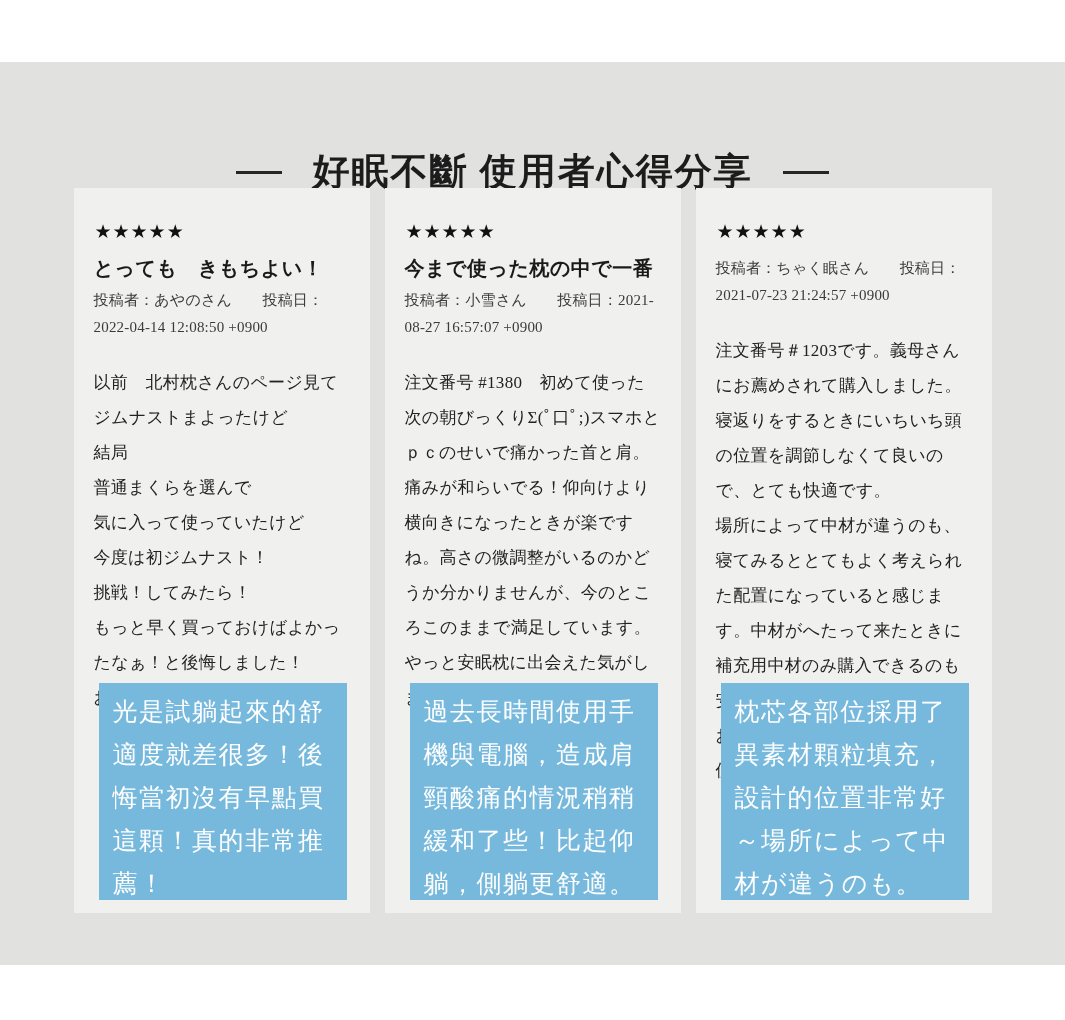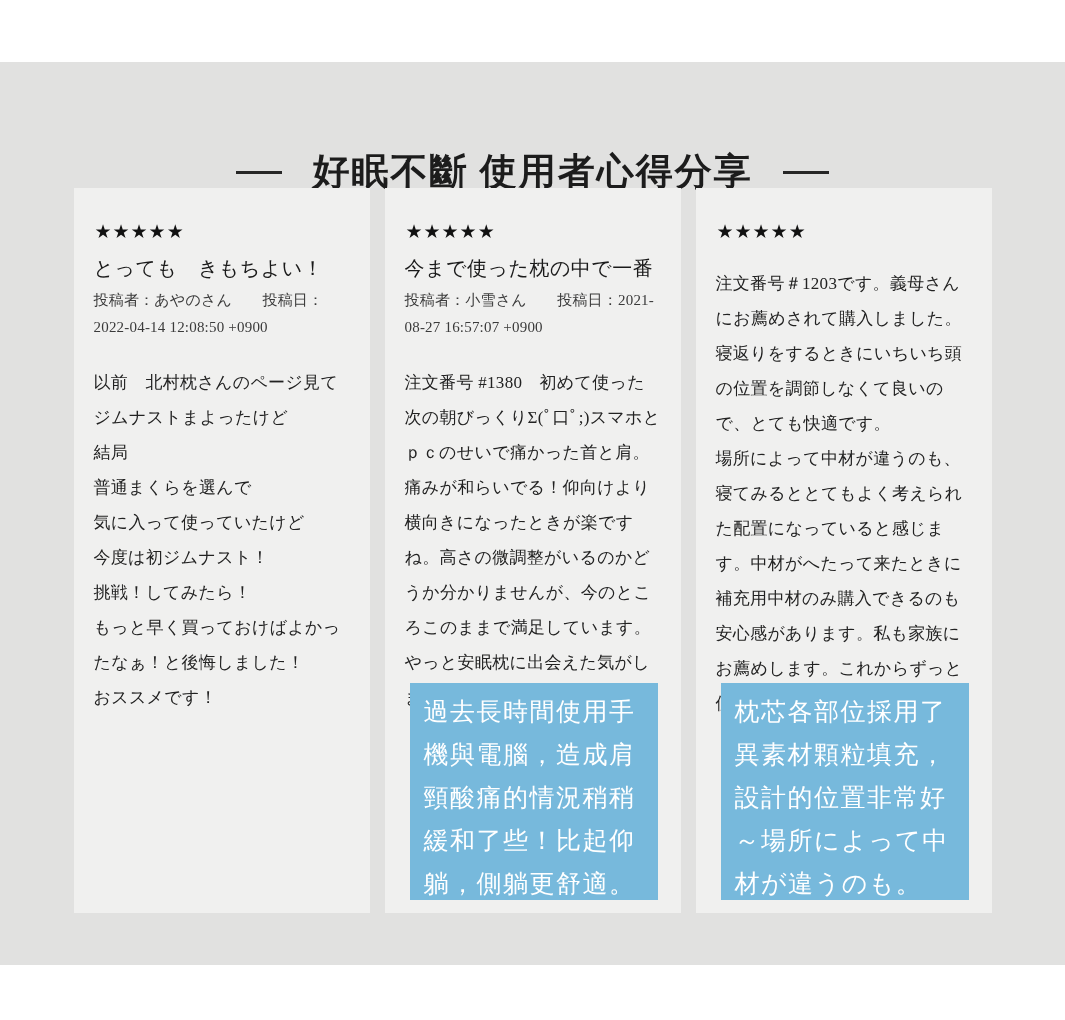--- a/index.html
+++ b/index.html
@@ -37,21 +37,21 @@
   .card{
     width:296px;height:725px;background:var(--card-bg,#f0f0ef);
     padding:26px 20px;position:relative;
   }
   .stars{
     font-size:19px;letter-spacing:1px;color:var(--star-color,#111);
     margin:6px 0 13px 1px;
     font-family:"DejaVu Sans",sans-serif;
   }
   .rtitle{
-    font-size:20px;font-weight:normal;color:#1a1a1a;margin:0 0 5px;
+    font-size:20px;font-weight:bold;color:#1a1a1a;margin:0 0 5px;
     letter-spacing:.5px;white-space:nowrap;
   }
   .meta{
     font-size:15px;line-height:27px;color:#3a3a3a;
     margin:0;letter-spacing:.2px;
   }
   .rbody{
     font-size:17px;line-height:35px;color:#222;margin-top:24px;
     white-space:pre-line;letter-spacing:.3px;
   }
@@ -80,31 +80,33 @@
       <p class="meta">投稿者：あやのさん　　投稿日：2022-04-14 12:08:50 +0900</p>
       <p class="rbody">以前　北村枕さんのページ見て
 ジムナストまよったけど
 結局
 普通まくらを選んで
 気に入って使っていたけど
 今度は初ジムナスト！
 挑戦！してみたら！
 もっと早く買っておけばよかったなぁ！と後悔しました！
 おススメです！</p>
+      <div class="highlight">光是試躺起來的舒適度就差很多！後悔當初沒有早點買這顆！真的非常推薦！</div>
     </article>
 
     <article class="card">
       <div class="stars">★★★★★</div>
       <h2 class="rtitle">今まで使った枕の中で一番</h2>
       <p class="meta">投稿者：小雪さん　　投稿日：2021-08-27 16:57:07 +0900</p>
       <p class="rbody">注文番号 #1380　初めて使った次の朝びっくりΣ(ﾟ口ﾟ;)スマホとｐｃのせいで痛かった首と肩。痛みが和らいでる！仰向けより横向きになったときが楽ですね。高さの微調整がいるのかどうか分かりませんが、今のところこのままで満足しています。やっと安眠枕に出会えた気がします。</p>
       <div class="highlight">過去長時間使用手機與電腦，造成肩頸酸痛的情況稍稍緩和了些！比起仰躺，側躺更舒適。</div>
     </article>
 
     <article class="card">
       <div class="stars">★★★★★</div>
+      <p class="meta">投稿者：ちゃく眠さん　　投稿日：2021-07-23 21:24:57 +0900</p>
       <p class="rbody">注文番号＃1203です。義母さんにお薦めされて購入しました。寝返りをするときにいちいち頭の位置を調節しなくて良いので、とても快適です。
 場所によって中材が違うのも、寝てみるととてもよく考えられた配置になっていると感じます。中材がへたって来たときに補充用中材のみ購入できるのも安心感があります。私も家族にお薦めします。これからずっと使っていきたい枕です。</p>
       <div class="highlight">枕芯各部位採用了異素材顆粒填充，設計的位置非常好～場所によって中材が違うのも。</div>
     </article>
 
   </div>
 </div>
 
 </body></html>

